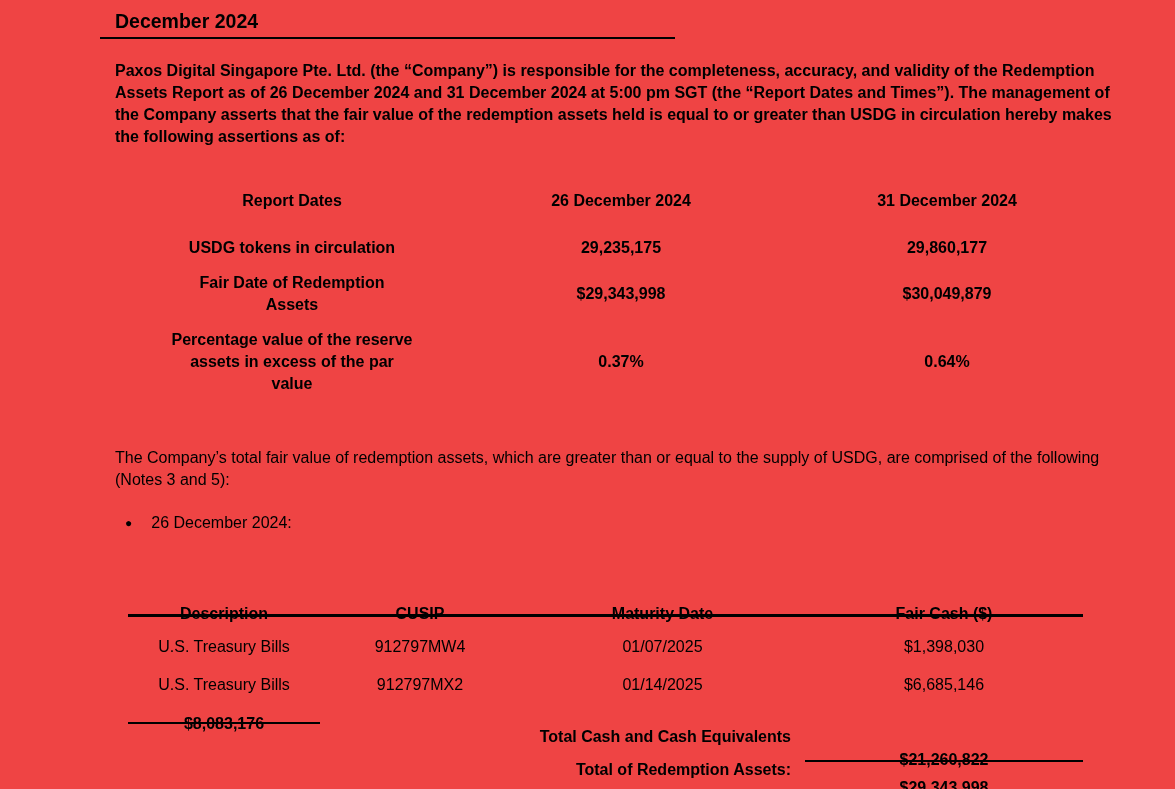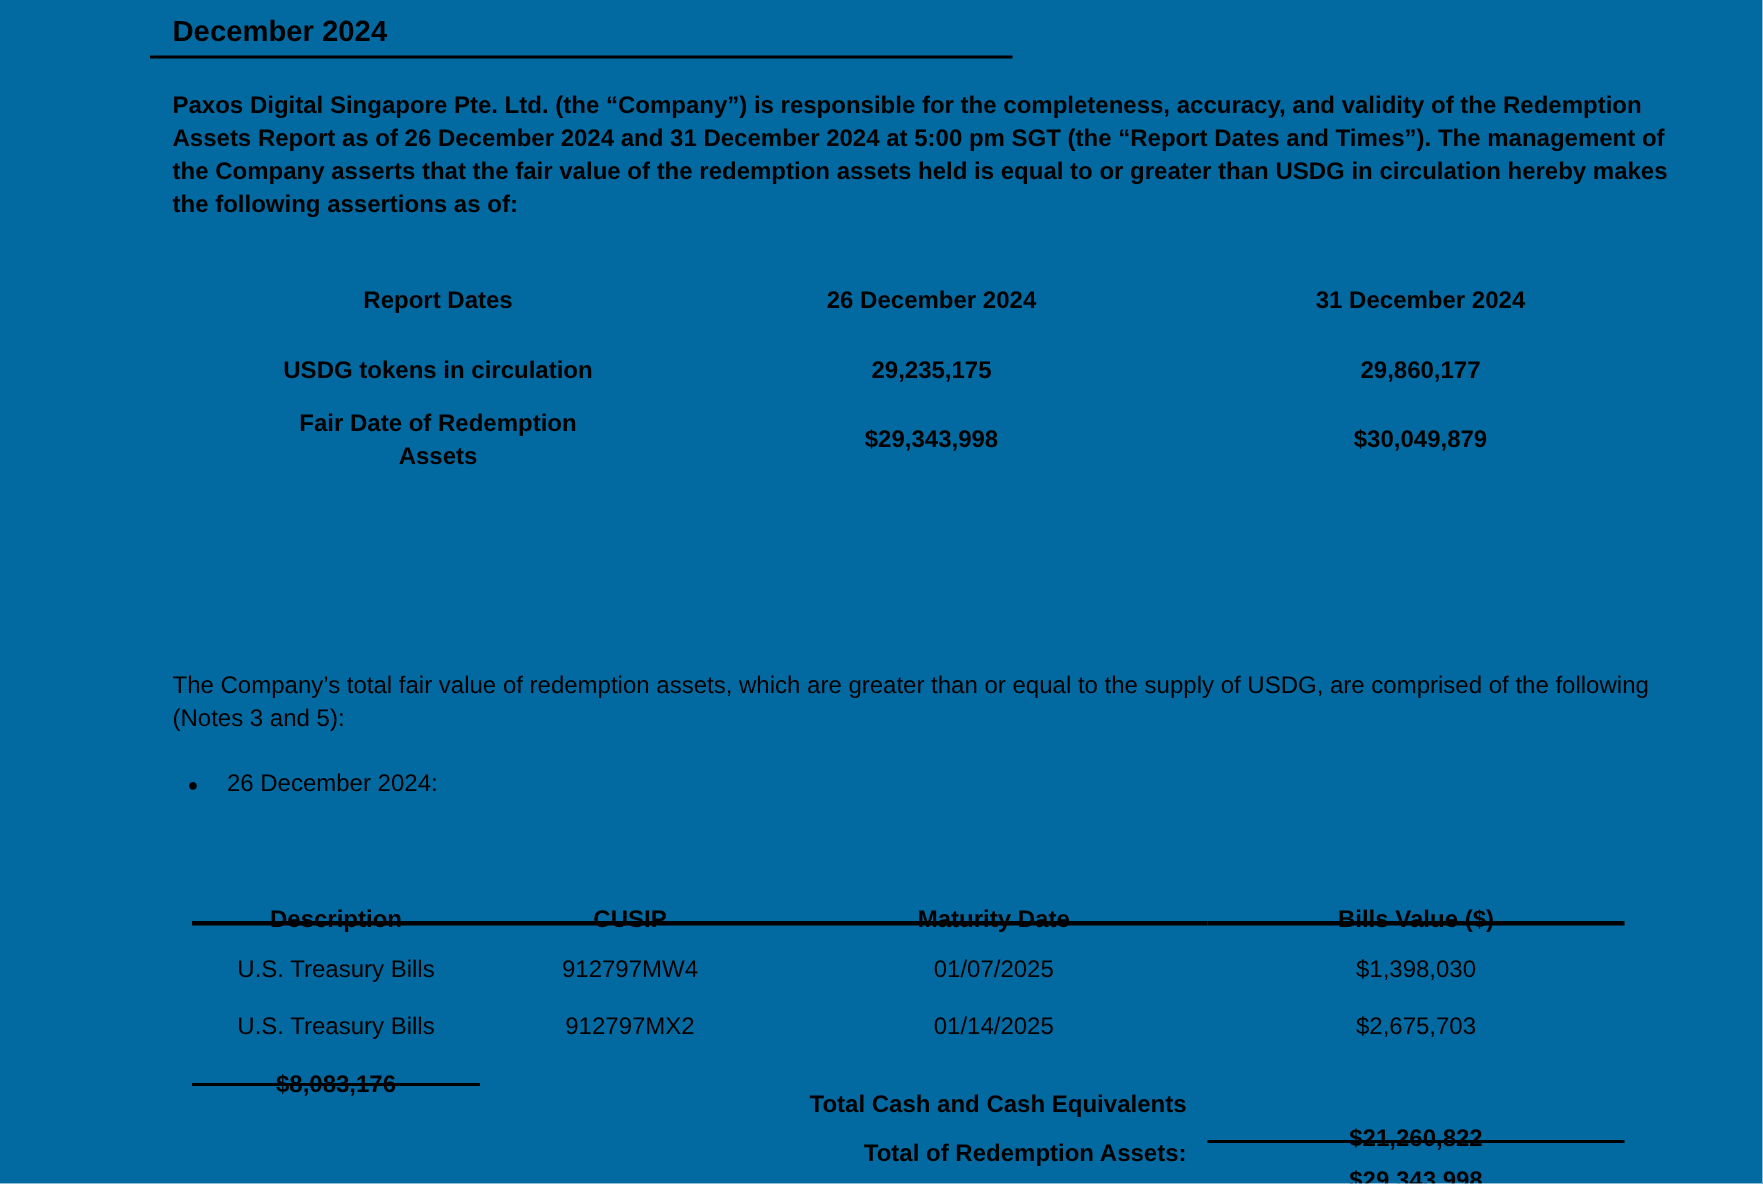--- a/index.html
+++ b/index.html
@@ -1,19 +1,19 @@
 <!DOCTYPE html>
 <html><head>
 <meta charset="utf-8">
 <style>
   * { margin:0; padding:0; box-sizing:border-box; }
   html,body { background:#ffffff; }
   body { font-family:"Liberation Sans","DejaVu Sans",sans-serif; color:#000; }
   .page {
-    position:relative; width:1175px; height:789px; background:#0369a1; overflow:hidden;
+    position:relative; width:1175px; height:789px; background:#ef4444; overflow:hidden;
   }
 
   
   .title-block {
     position:absolute; top:9px; left:100px; width:575px;
     border-bottom:2.5px solid #000; padding-bottom:4px;
   }
   .title-block .title-text {
     display:inline-block; padding-left:15px;
     font-size:19.5px; font-weight:bold; line-height:24px;
@@ -88,45 +88,52 @@
       <div class="a-c1">USDG tokens in circulation</div>
       <div class="a-c2">29,235,175</div>
       <div class="a-c3">29,860,177</div>
     </div>
     <div class="a-row r2">
       <div class="a-c1">Fair Date of Redemption
 Assets</div>
       <div class="a-c2">$29,343,998</div>
       <div class="a-c3">$30,049,879</div>
     </div>
+    <div class="a-row r3">
+      <div class="a-c1">Percentage value of the reserve
+assets in excess of the par
+value</div>
+      <div class="a-c2">0.37%</div>
+      <div class="a-c3">0.64%</div>
+    </div>
   </div>
 
   <p class="para2">The Company’s total fair value of redemption assets, which are greater than or equal to the supply of USDG, are comprised of the following (Notes 3 and 5):</p>
 
   <div class="bullet-row">
     <span class="bullet-dot">●</span>
     <span>26 December 2024:</span>
   </div>
 
   <div class="holdings">
 
     <div class="cell h-head">Description</div>
     <div class="cell h-head">CUSIP</div>
     <div class="cell h-head">Maturity Date</div>
-    <div class="cell h-head">Bills Value ($)</div>
+    <div class="cell h-head">Fair Cash ($)</div>
 
     <div class="cell">U.S. Treasury Bills</div>
     <div class="cell">912797MW4</div>
     <div class="cell">01/07/2025</div>
     <div class="cell">$1,398,030</div>
 
     <div class="cell">U.S. Treasury Bills</div>
     <div class="cell">912797MX2</div>
     <div class="cell">01/14/2025</div>
-    <div class="cell">$2,675,703</div>
+    <div class="cell">$6,685,146</div>
 
     <div class="cell t-value rule-top">$8,083,176</div>
 
     <div class="t-label">Total Cash and Cash Equivalents</div>
     <div class="cell t-value rule-bottom">$21,260,822</div>
 
     <div class="t-label">Total of Redemption Assets:</div>
     <div class="cell t-value">$29,343,998</div>
   </div>
 

